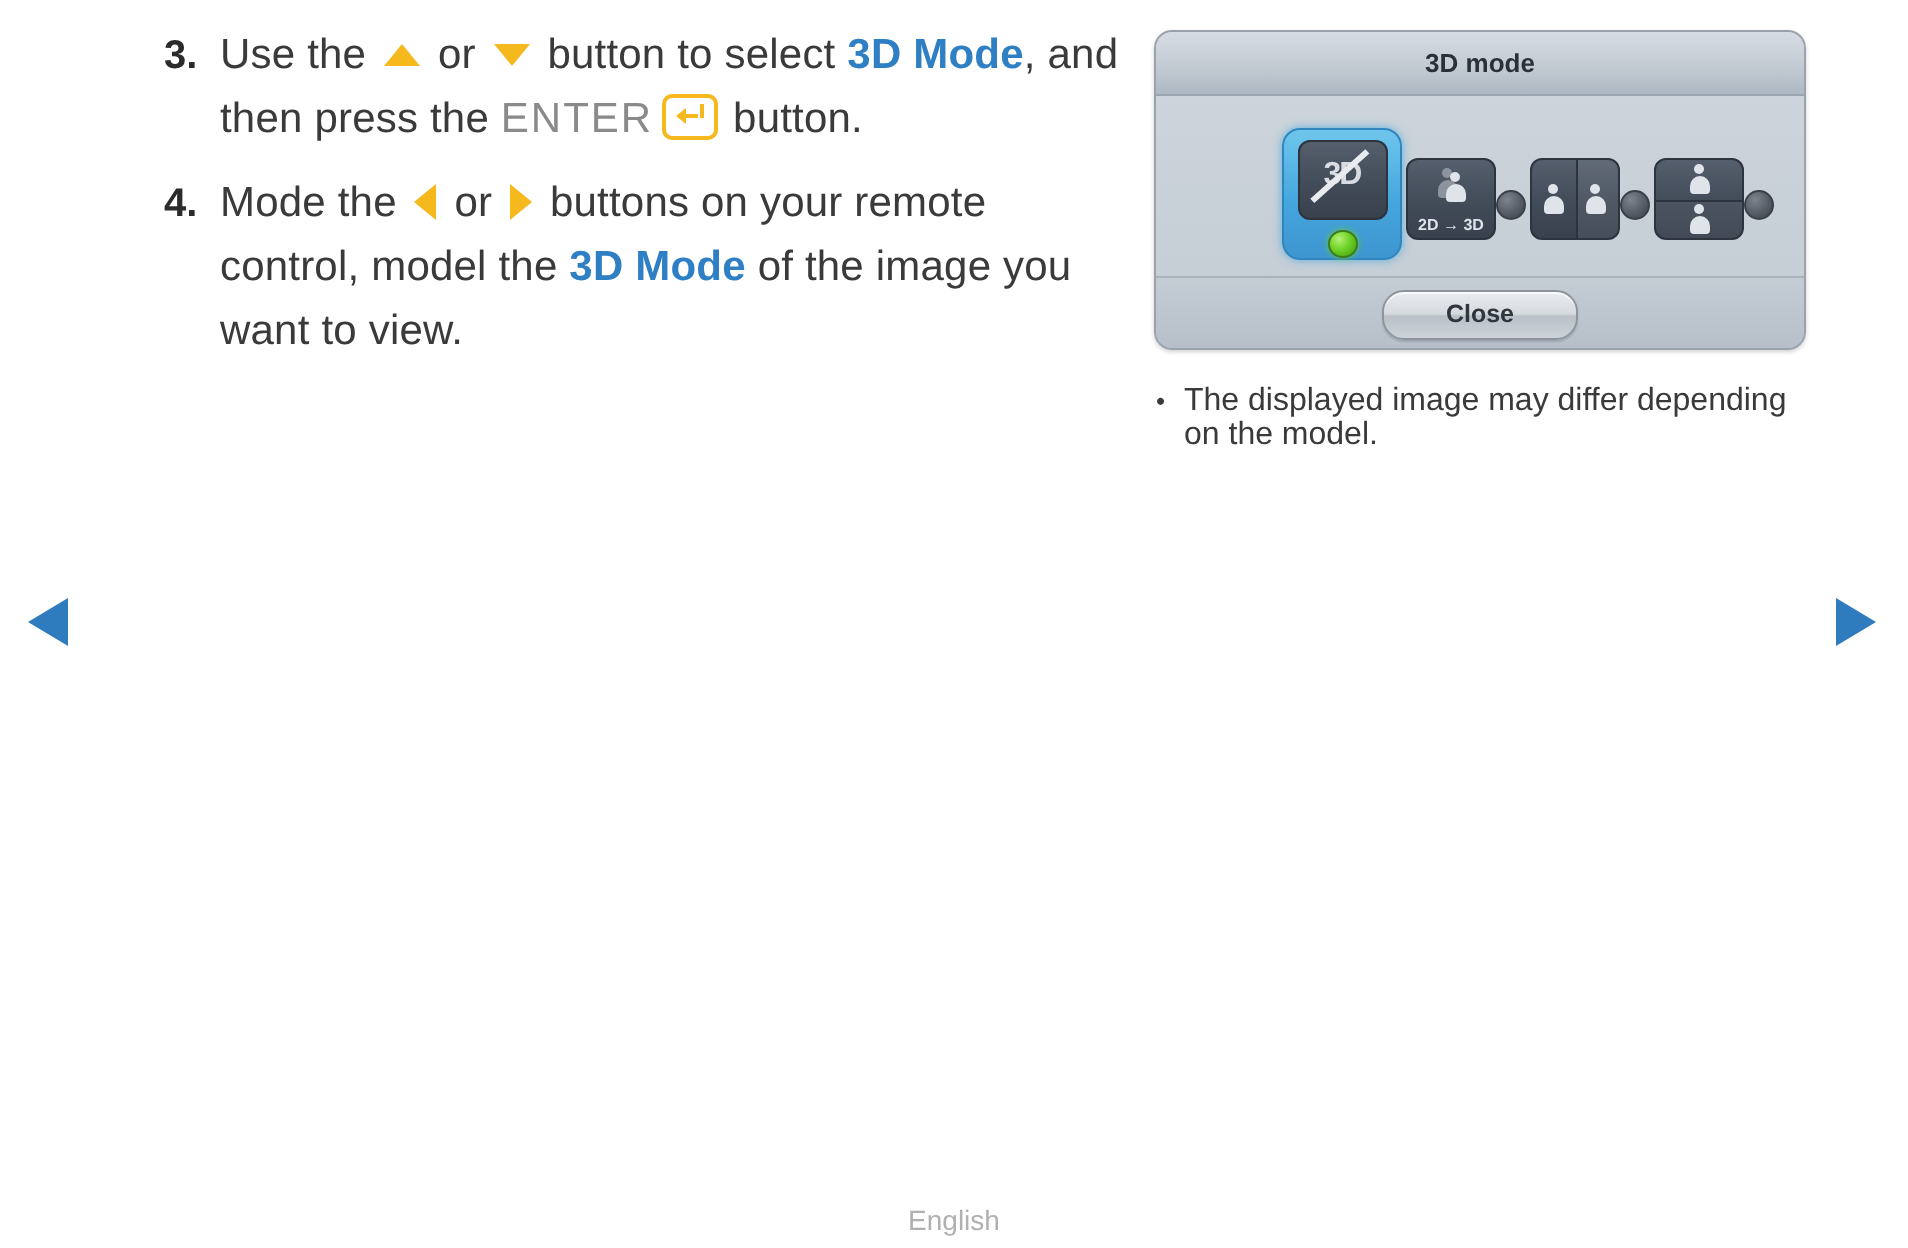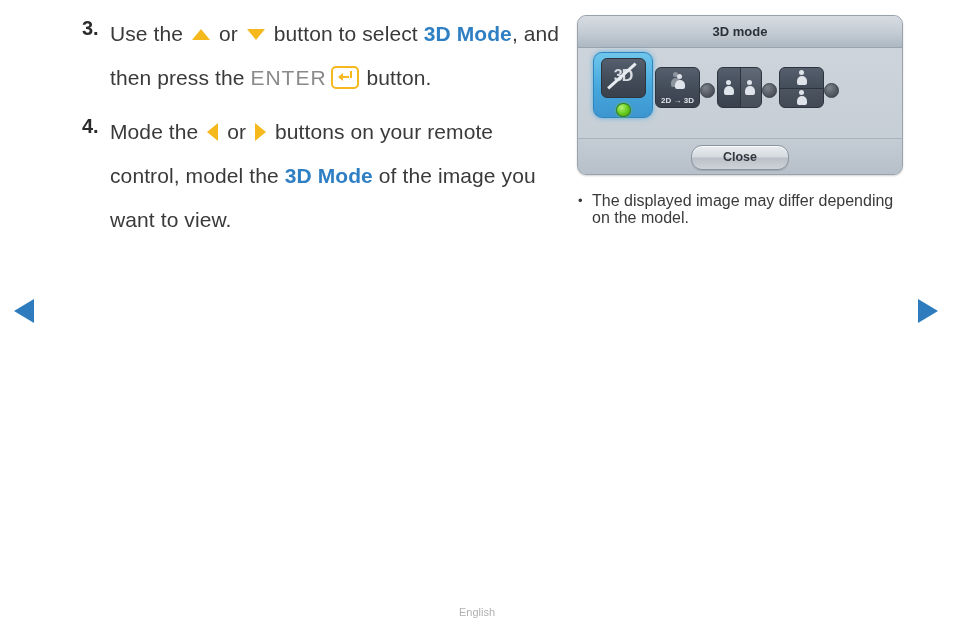--- a/index.html
+++ b/index.html
@@ -31,21 +31,21 @@
   .step-num {
     font-size: 20px;
     font-weight: bold;
     color: #2b2b2b;
     line-height: 32px;
     width: 28px;
     flex: 0 0 28px;
   }
   .step-body {
     font-size: 21px;
-    line-height: 44px;
+    line-height: 32px;
     color: #3a3a3a;
     letter-spacing: 0.1px;
   }
   .kw-blue {
     color: #2f7fc4;
     font-weight: bold;
   }
   .kw-gray {
     color: #8a8a8a;
     letter-spacing: 1px;
@@ -151,23 +151,23 @@
     border-radius: 8px 8px 0 0;
   }
   .dialog-body {
     position: relative;
     height: 90px;
     background: linear-gradient(180deg, #cdd4db 0%, #c6ced6 100%);
     border-bottom: 1px solid #aab3bc;
   }
   .mode-row {
     display: flex;
-    justify-content: flex-start;
+    justify-content: flex-end;
     align-items: flex-start;
-    padding: 4px 14px 0 14px;
+    padding: 16px 14px 0 14px;
   }
   .mode-item {
     width: 62px;
     display: flex;
     flex-direction: column;
     align-items: center;
   }
 
   
   .sel-wrap {
@@ -388,21 +388,21 @@
     border-left: 20px solid #2e7cbd;
   }
 
   
   .footer-lang {
     position: absolute;
     left: 0;
     right: 0;
     bottom: 6px;
     text-align: center;
-    font-size: 11px;
+    font-size: 14px;
     color: #b0b0b0;
   }
 </style>
 </head>
 <body>
 
 <div class="steps">
 
   <div class="step">
     <div class="step-num">3.</div>

